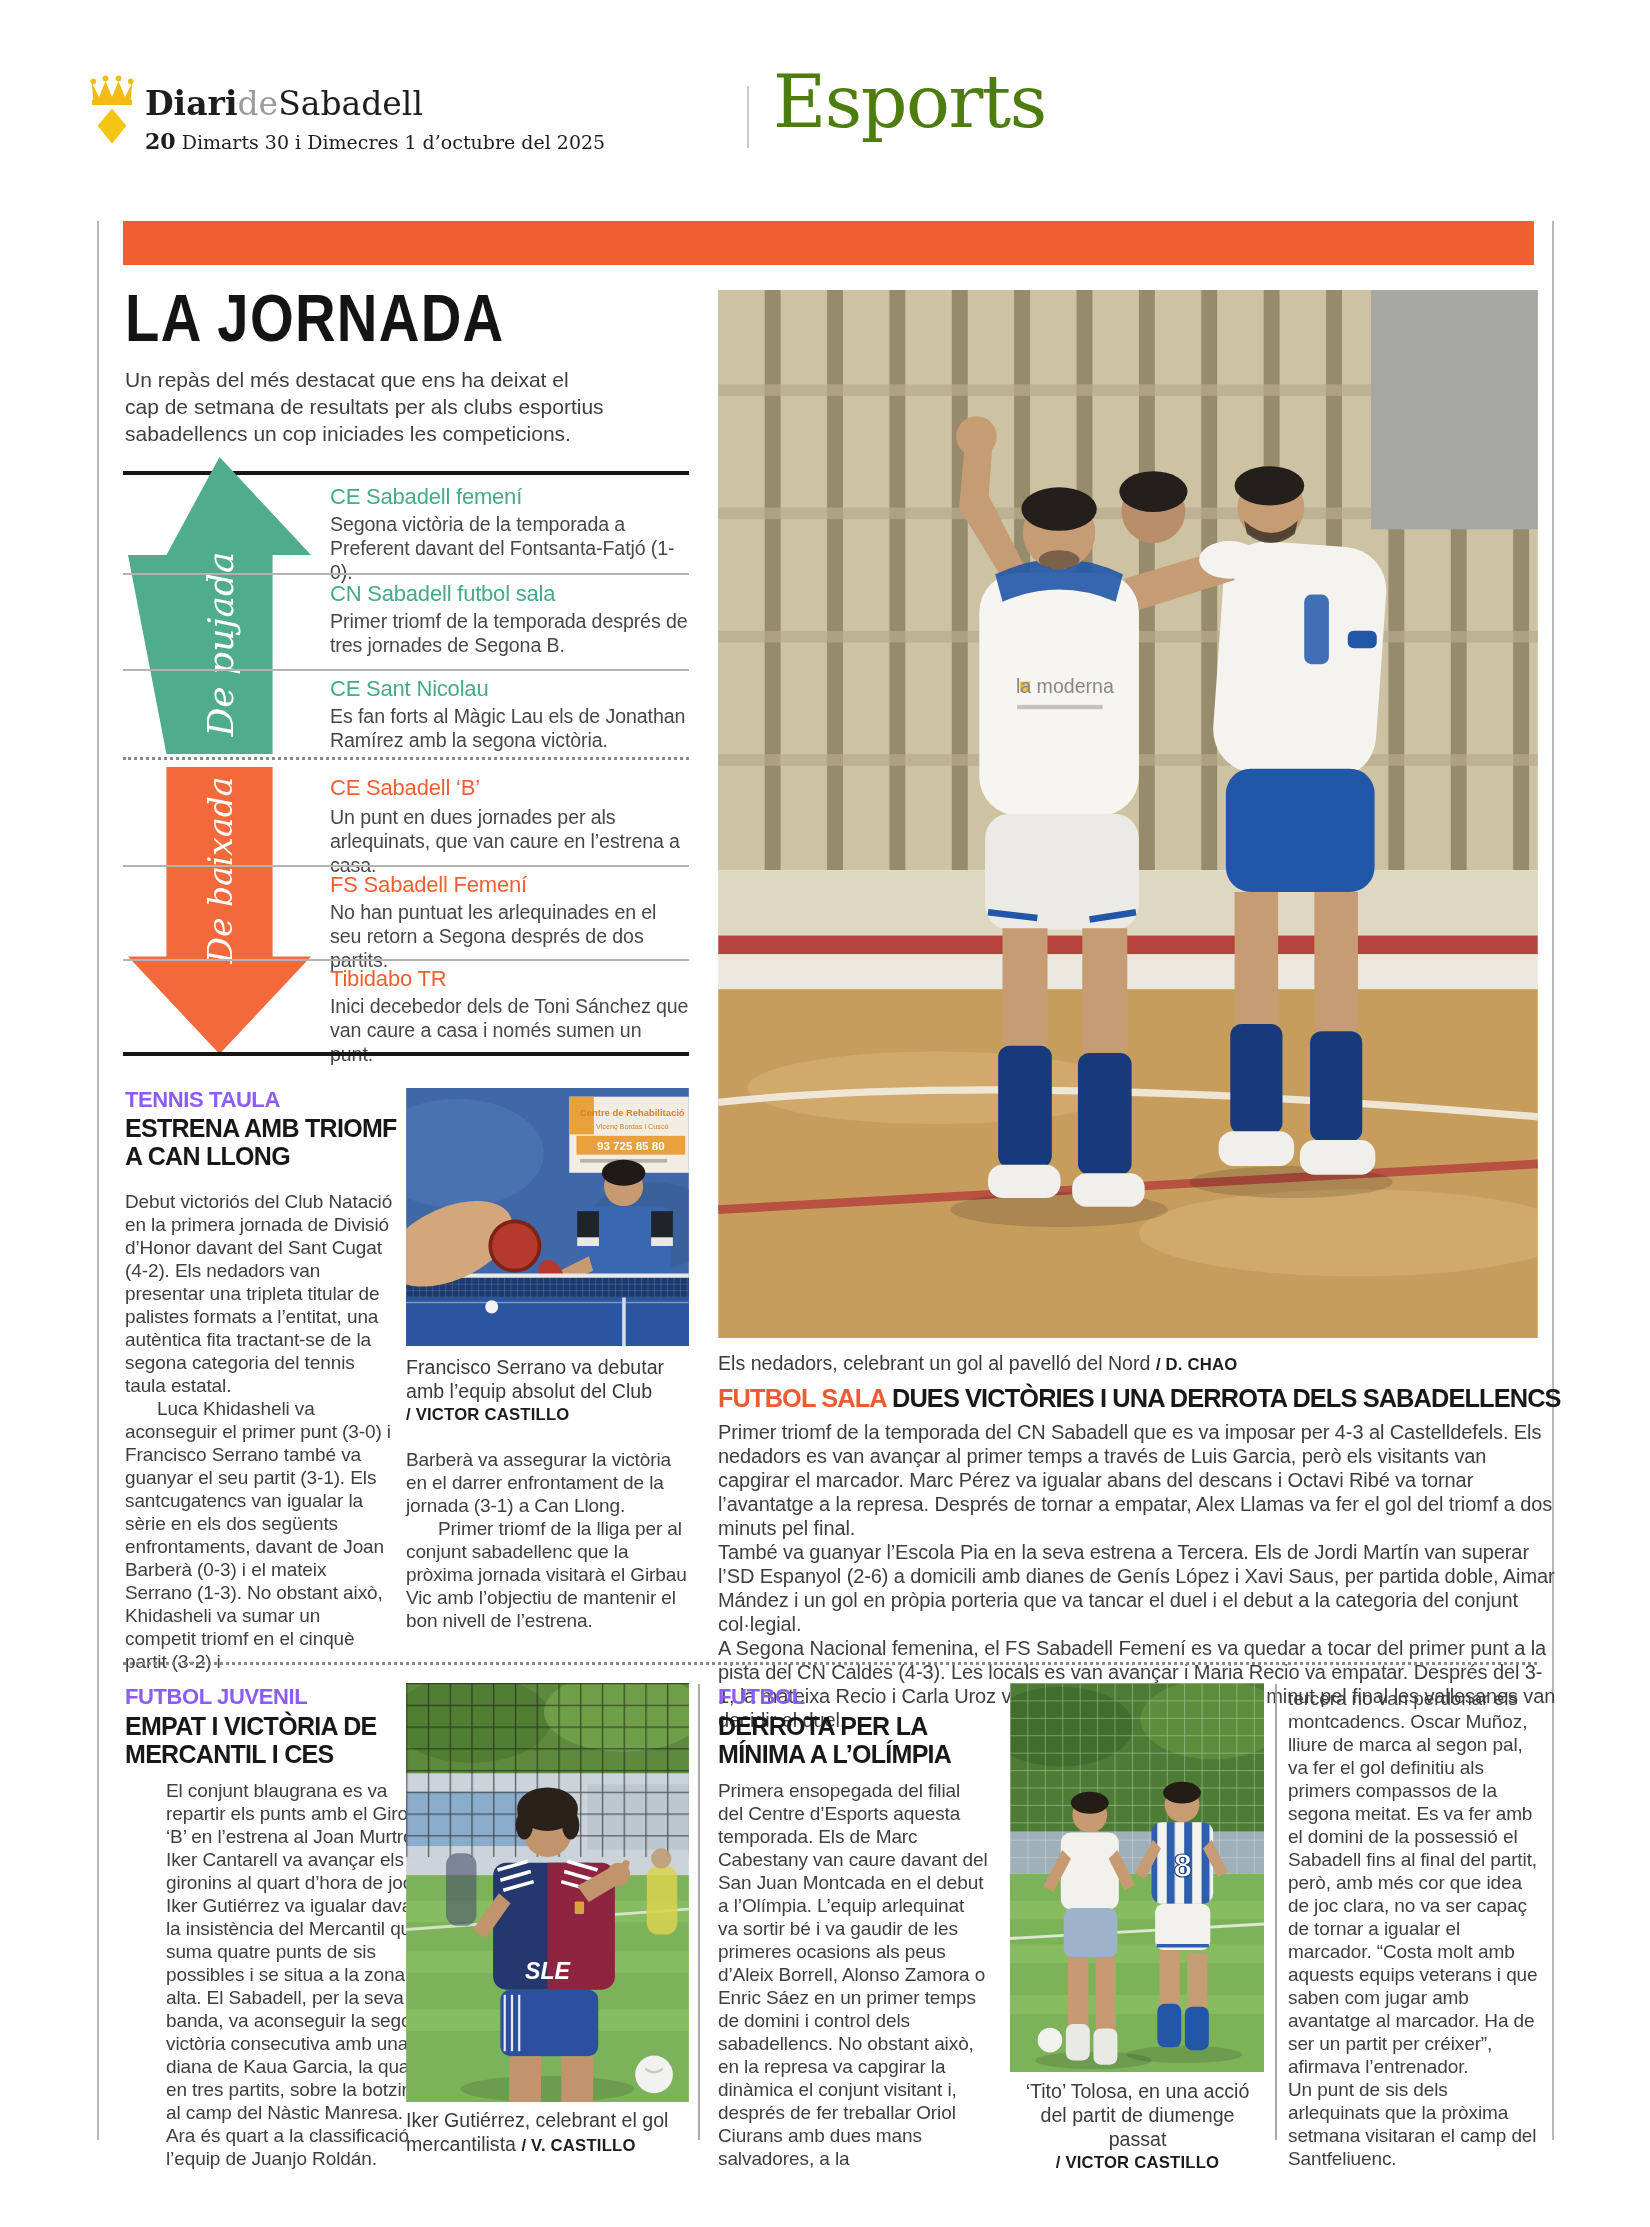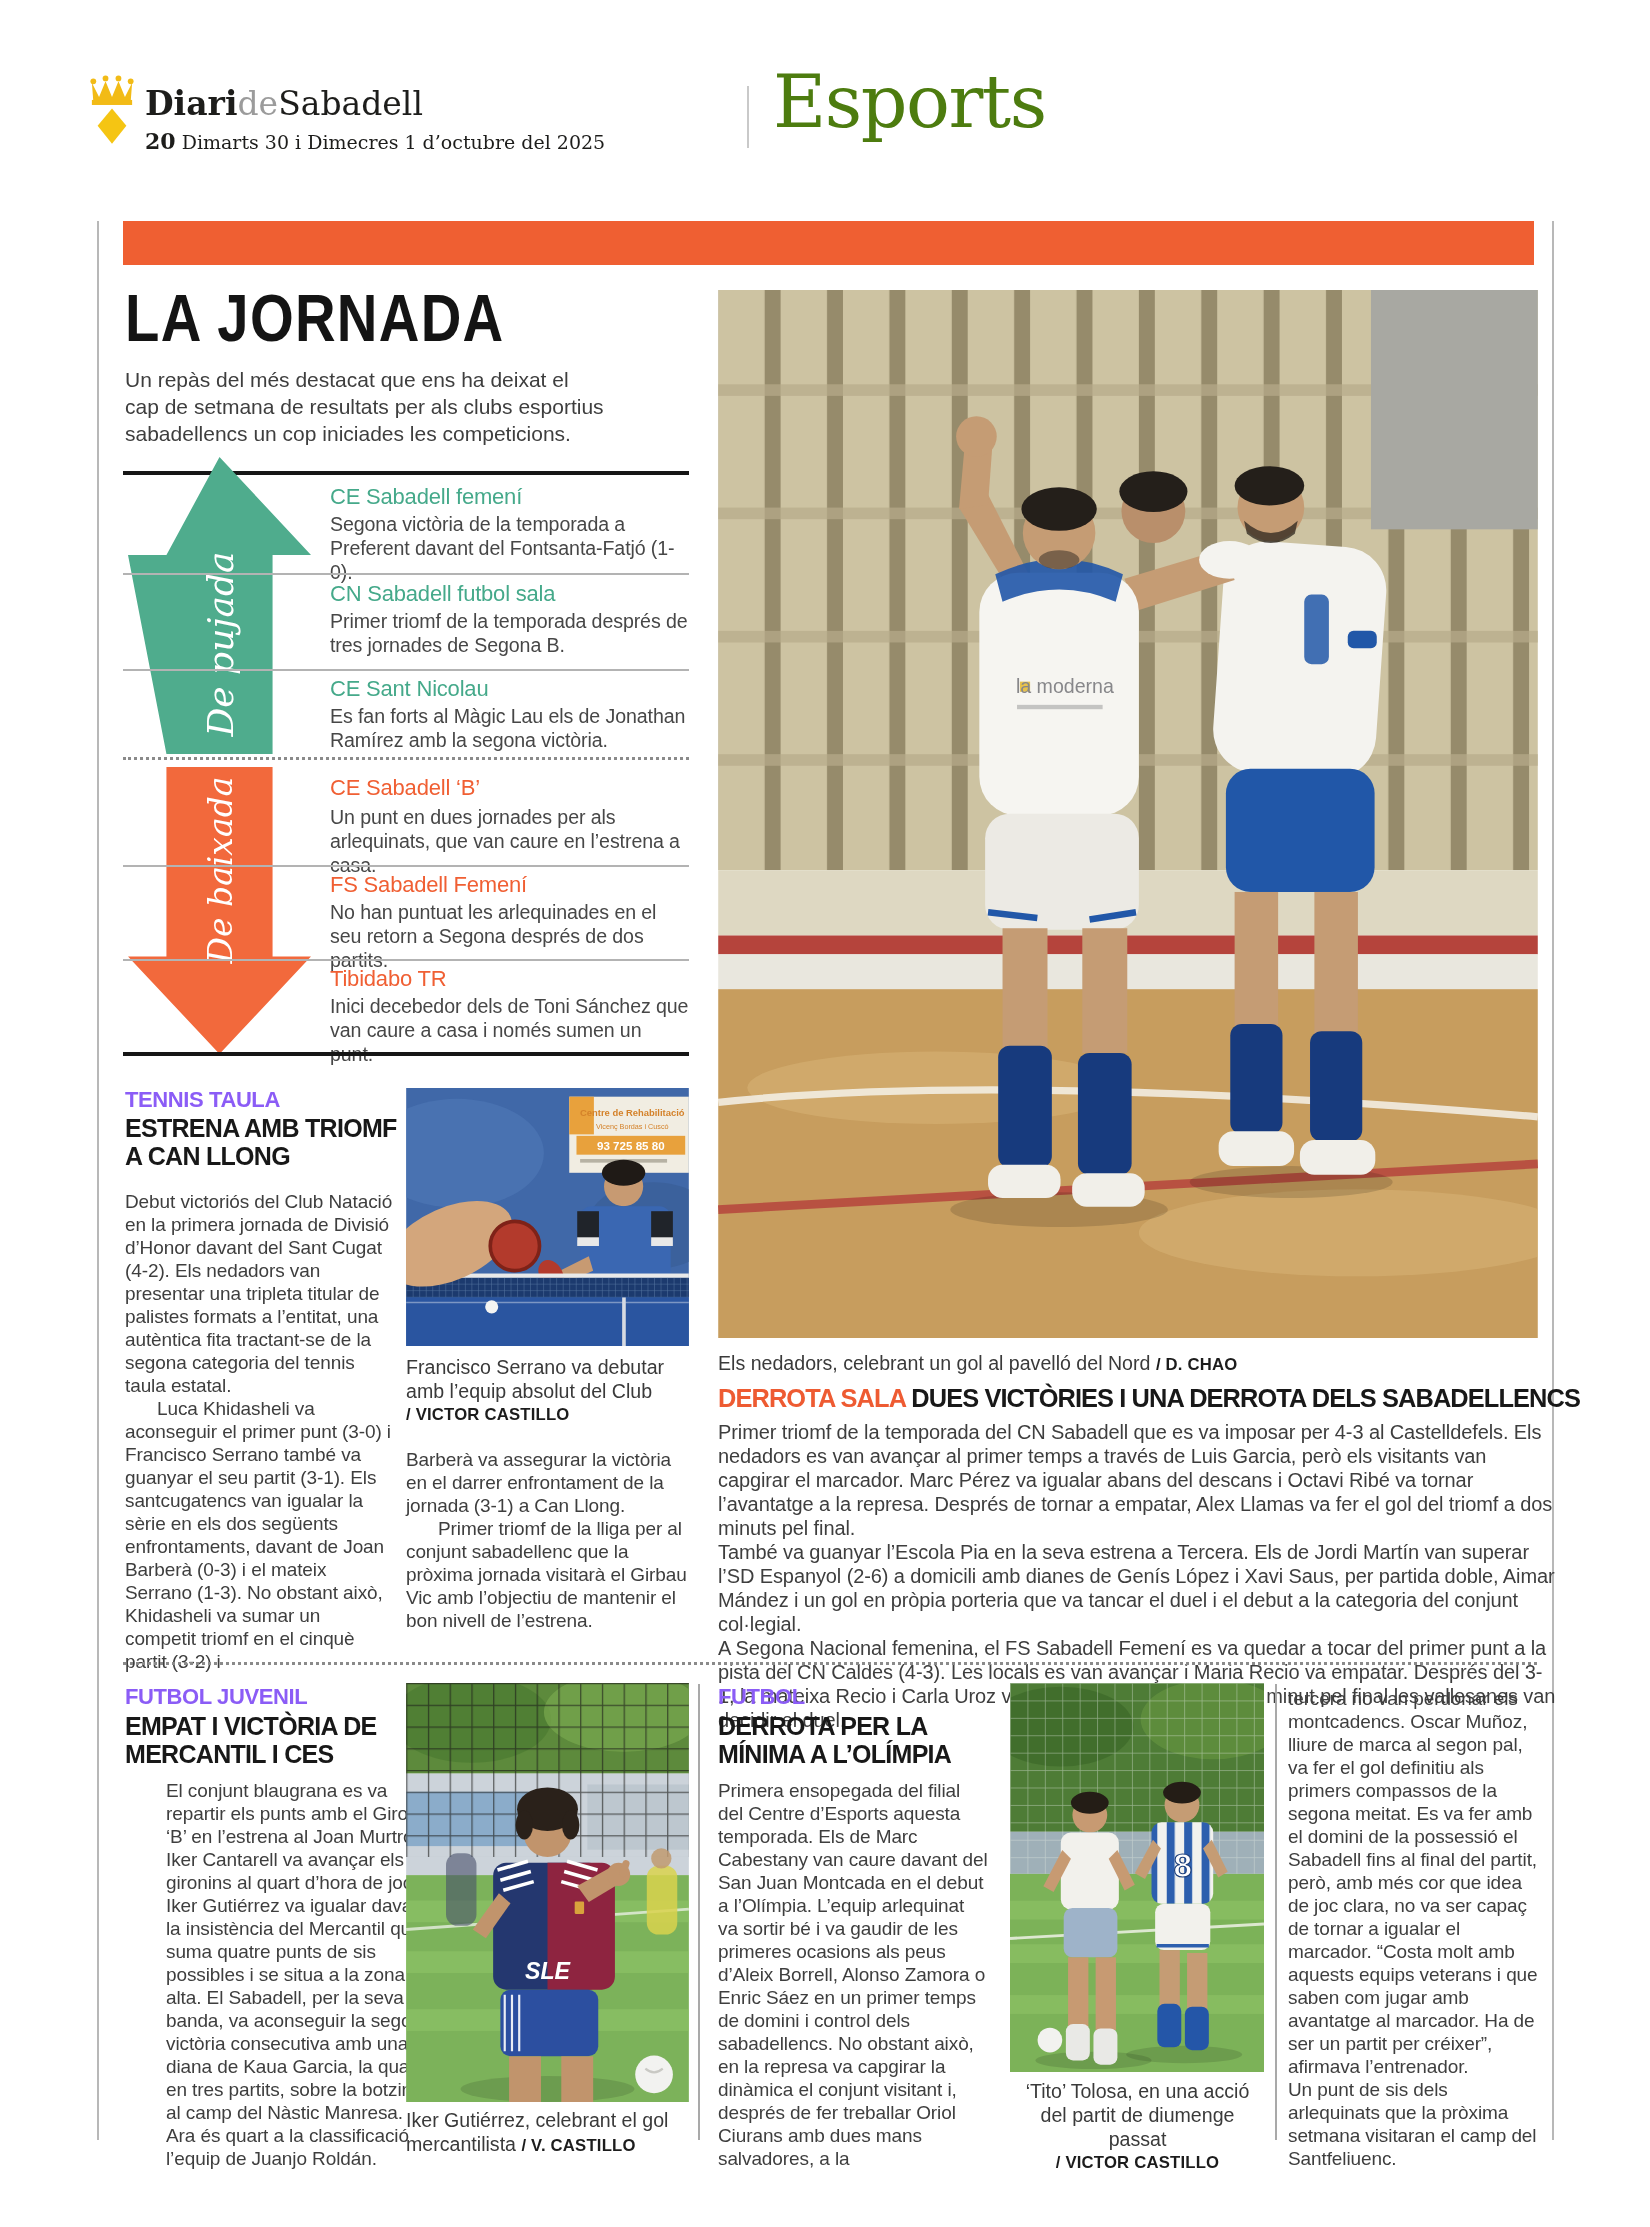--- a/index.html
+++ b/index.html
@@ -166,21 +166,21 @@
     <rect x="496" y="1052" width="74" height="168" rx="16" fill="#173a7d"></rect>
     <rect x="372" y="1206" width="100" height="46" rx="20" fill="#f1efe9"></rect>
     <rect x="488" y="1218" width="100" height="46" rx="20" fill="#f1efe9"></rect>
   </svg>
   <div class="abs caption" style="left:718px;top:1351px;width:831px;">
     <span>Els nedadors, celebrant un gol al pavelló del Nord</span>
     <span class="credit">/ D. CHAO</span>
   </div>
 
   <div class="abs bigline" style="left:718px;top:1384px;">
-    <span class="k">DERROTA SALA</span>
+    <span class="k">FUTBOL SALA</span>
     <span>DUES VICTÒRIES I UNA DERROTA DELS SABADELLENCS</span>
   </div>
   <div class="abs wbody" style="left:718px;top:1420px;width:838px;">
     <p>Primer triomf de la temporada del CN Sabadell que es va imposar per 4-3 al Castelldefels. Els nedadors es van avançar al primer temps a través de Luis Garcia, però els visitants van capgirar el marcador. Marc Pérez va igualar abans del descans i Octavi Ribé va tornar l’avantatge a la represa. Després de tornar a empatar, Alex Llamas va fer el gol del triomf a dos minuts pel final.</p>
     <p>També va guanyar l’Escola Pia en la seva estrena a Tercera. Els de Jordi Martín van superar l’SD Espanyol (2-6) a domicili amb dianes de Genís López i Xavi Saus, per partida doble, Aimar Mández i un gol en pròpia porteria que va tancar el duel i el debut a la categoria del conjunt col·legial.</p>
     <p>A Segona Nacional femenina, el FS Sabadell Femení es va quedar a tocar del primer punt a la pista del CN Caldes (4-3). Les locals es van avançar i Maria Recio va empatar. Després del 3-1, la mateixa Recio i Carla Uroz van tornar a forces, però a un minut pel final les vallesanes van decidir el duel.</p>
   </div>
 
   <div class="abs kicker" style="left:125px;top:1087px;">TENNIS TAULA</div>
   <div class="abs htitle" style="left:125px;top:1114px;width:279px;">ESTRENA AMB TRIOMF A CAN LLONG</div>

